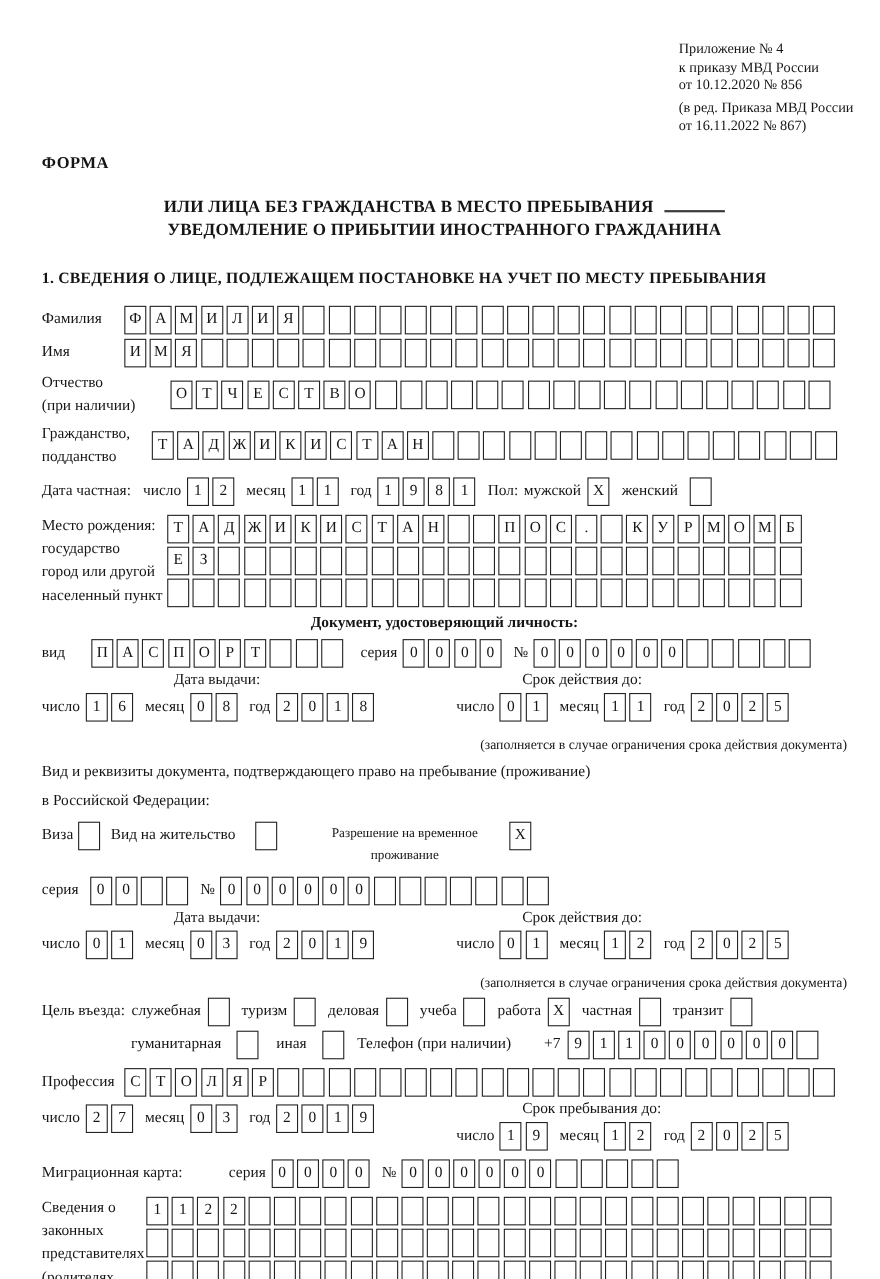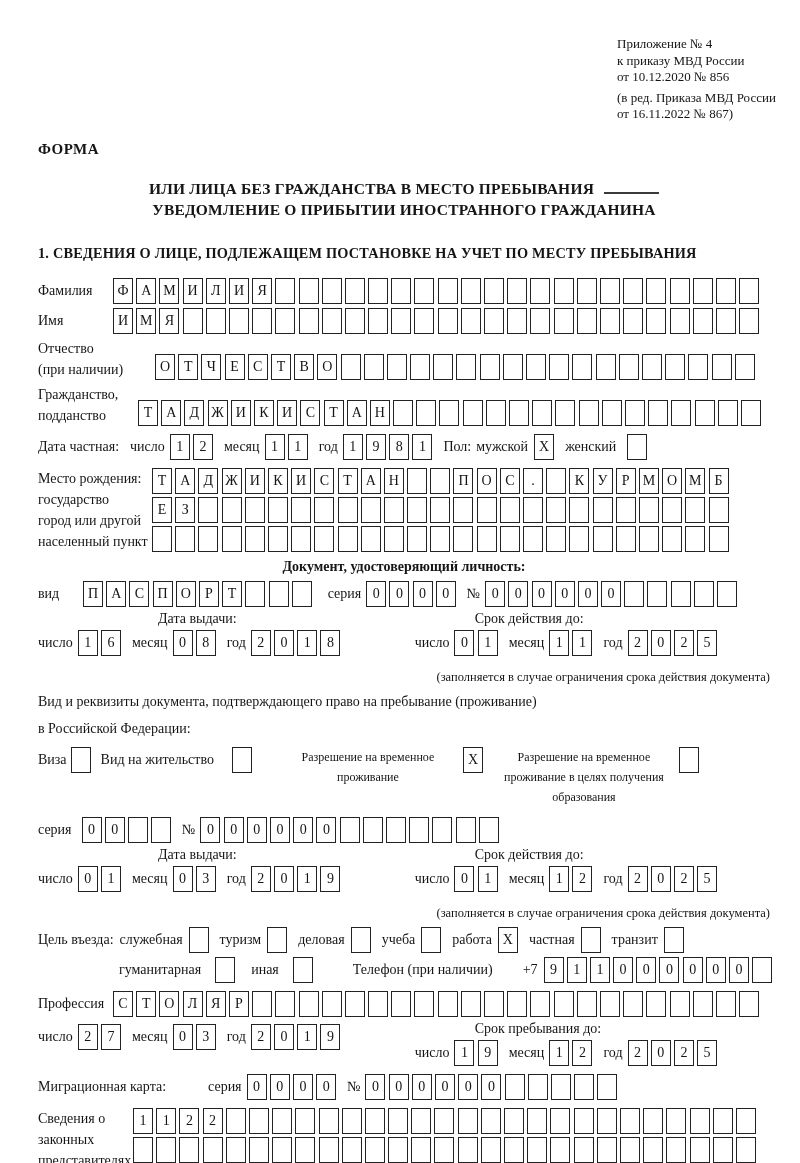--- a/index.html
+++ b/index.html
@@ -13,21 +13,21 @@
   .ref{margin-left:579px;width:200px;font-size:13px;line-height:16.5px;}
   .ref .amend{margin-top:4px;}
   .forma{text-align:left;padding-right:34px;font-weight:bold;font-size:15px;margin-top:18px;letter-spacing:.5px;}
   
   .title{text-align:center;font-weight:bold;font-size:15.5px;line-height:21px;margin-top:20px;letter-spacing:.2px;}
   .t-underline{display:inline-block;width:55px;border-bottom:2px solid #3a3a3a;margin-left:10px;}
   .sect{font-weight:bold;font-size:14.3px;margin-top:25px;letter-spacing:.2px;}
   .formbody{margin-top:16px;}
   
   .row{display:flex;align-items:center;margin-bottom:4px;}
-  .align-top{align-items:flex-end;}
+  .align-top{align-items:center;}
   .lbl{font-size:14px;flex:none;}
   .lbl-block{display:flex;flex-direction:column;font-size:14px;line-height:21px;flex:none;}
   .w45{width:45px;}.w75{width:75px;}.w95{width:95px;}.w100{width:100px;}.w114{width:114px;}.w117{width:117px;}
   
   .cells{display:flex;gap:3.2px;flex:none;}
   .cell{flex:none;width:20px;height:26px;box-sizing:border-box;border:1.6px solid #222;
         display:flex;align-items:center;justify-content:center;font-size:14px;background:#fff;}
   .cellcol{display:flex;flex-direction:column;gap:3px;}
   .dlbl{font-size:14px;margin:0 5px 0 11px;flex:none;}
   .first{margin-left:0;}
@@ -443,26 +443,20 @@
         <span class="cells" style="margin-left:18px;">
             <span class="cell"></span>
           </span>
       </span>
       <span class="opt multi">
         <span class="opt-text wm">Разрешение на временное проживание</span>
         <span class="cells">
             <span class="cell">X</span>
           </span>
       </span>
-      <span class="opt multi" style="margin-right:0;">
-        <span class="opt-text wm">Разрешение на временное проживание в целях получения образования</span>
-        <span class="cells">
-            <span class="cell"></span>
-          </span>
-      </span>
     </div>
 
     <div class="row">
       <span class="lbl">серия</span>
       <span class="cells" style="margin-left:10px;">
           <span class="cell">0</span>
           <span class="cell">0</span>
           <span class="cell"></span>
           <span class="cell"></span>
         </span>
@@ -566,21 +560,21 @@
 
     <div class="row indent70">
       <span class="p-lbl first">гуманитарная</span>
       <span class="cells" style="margin-left:8px;">
           <span class="cell"></span>
         </span>
       <span class="p-lbl" style="margin-left:16px;">иная</span>
       <span class="cells" style="margin-left:8px;">
           <span class="cell"></span>
         </span>
-      <span class="p-lbl" style="margin-left:40px;">Телефон (при наличии)</span>
+      <span class="p-lbl" style="margin-left:12px;">Телефон (при наличии)</span>
       <span class="p-lbl" style="margin-left:24px;">+7</span>
       <span class="cells">
           <span class="cell">9</span>
           <span class="cell">1</span>
           <span class="cell">1</span>
           <span class="cell">0</span>
           <span class="cell">0</span>
           <span class="cell">0</span>
           <span class="cell">0</span>
           <span class="cell">0</span>

